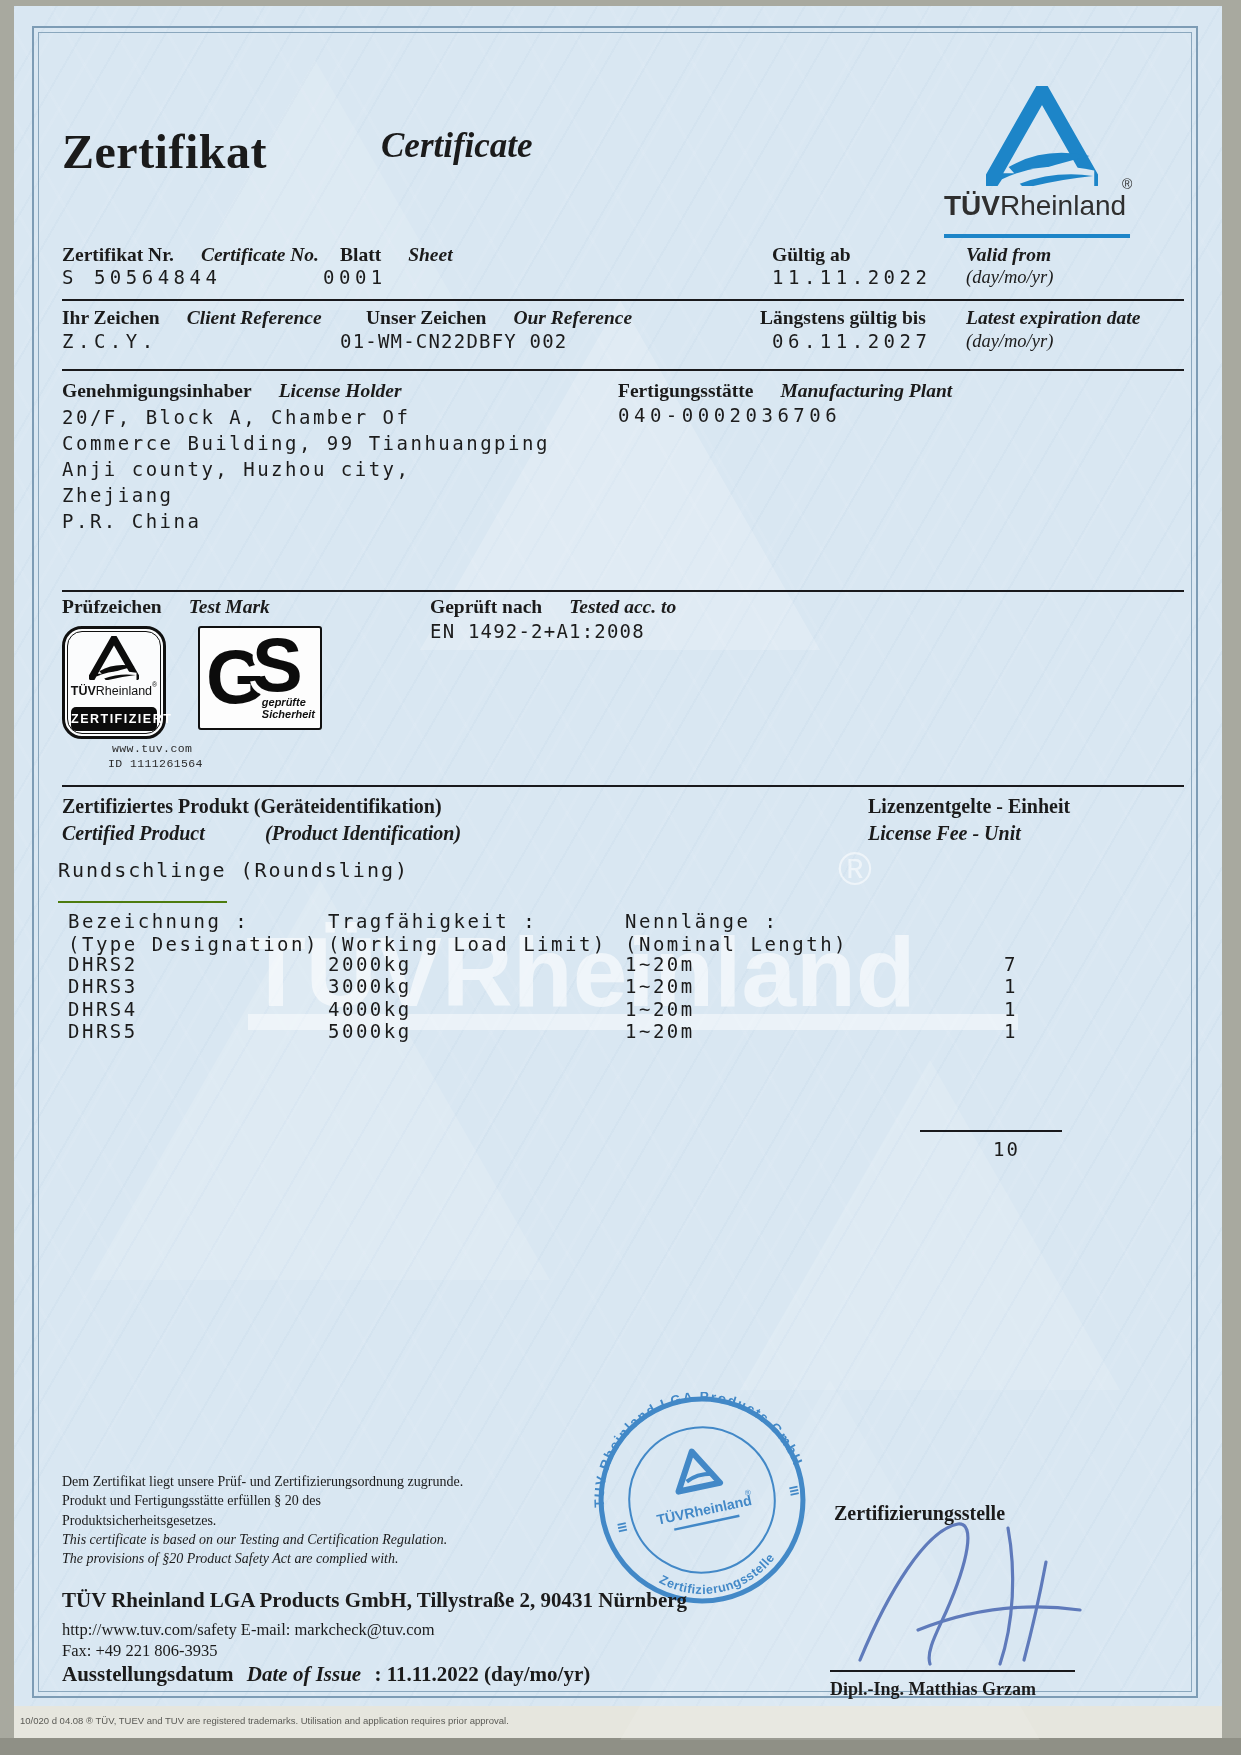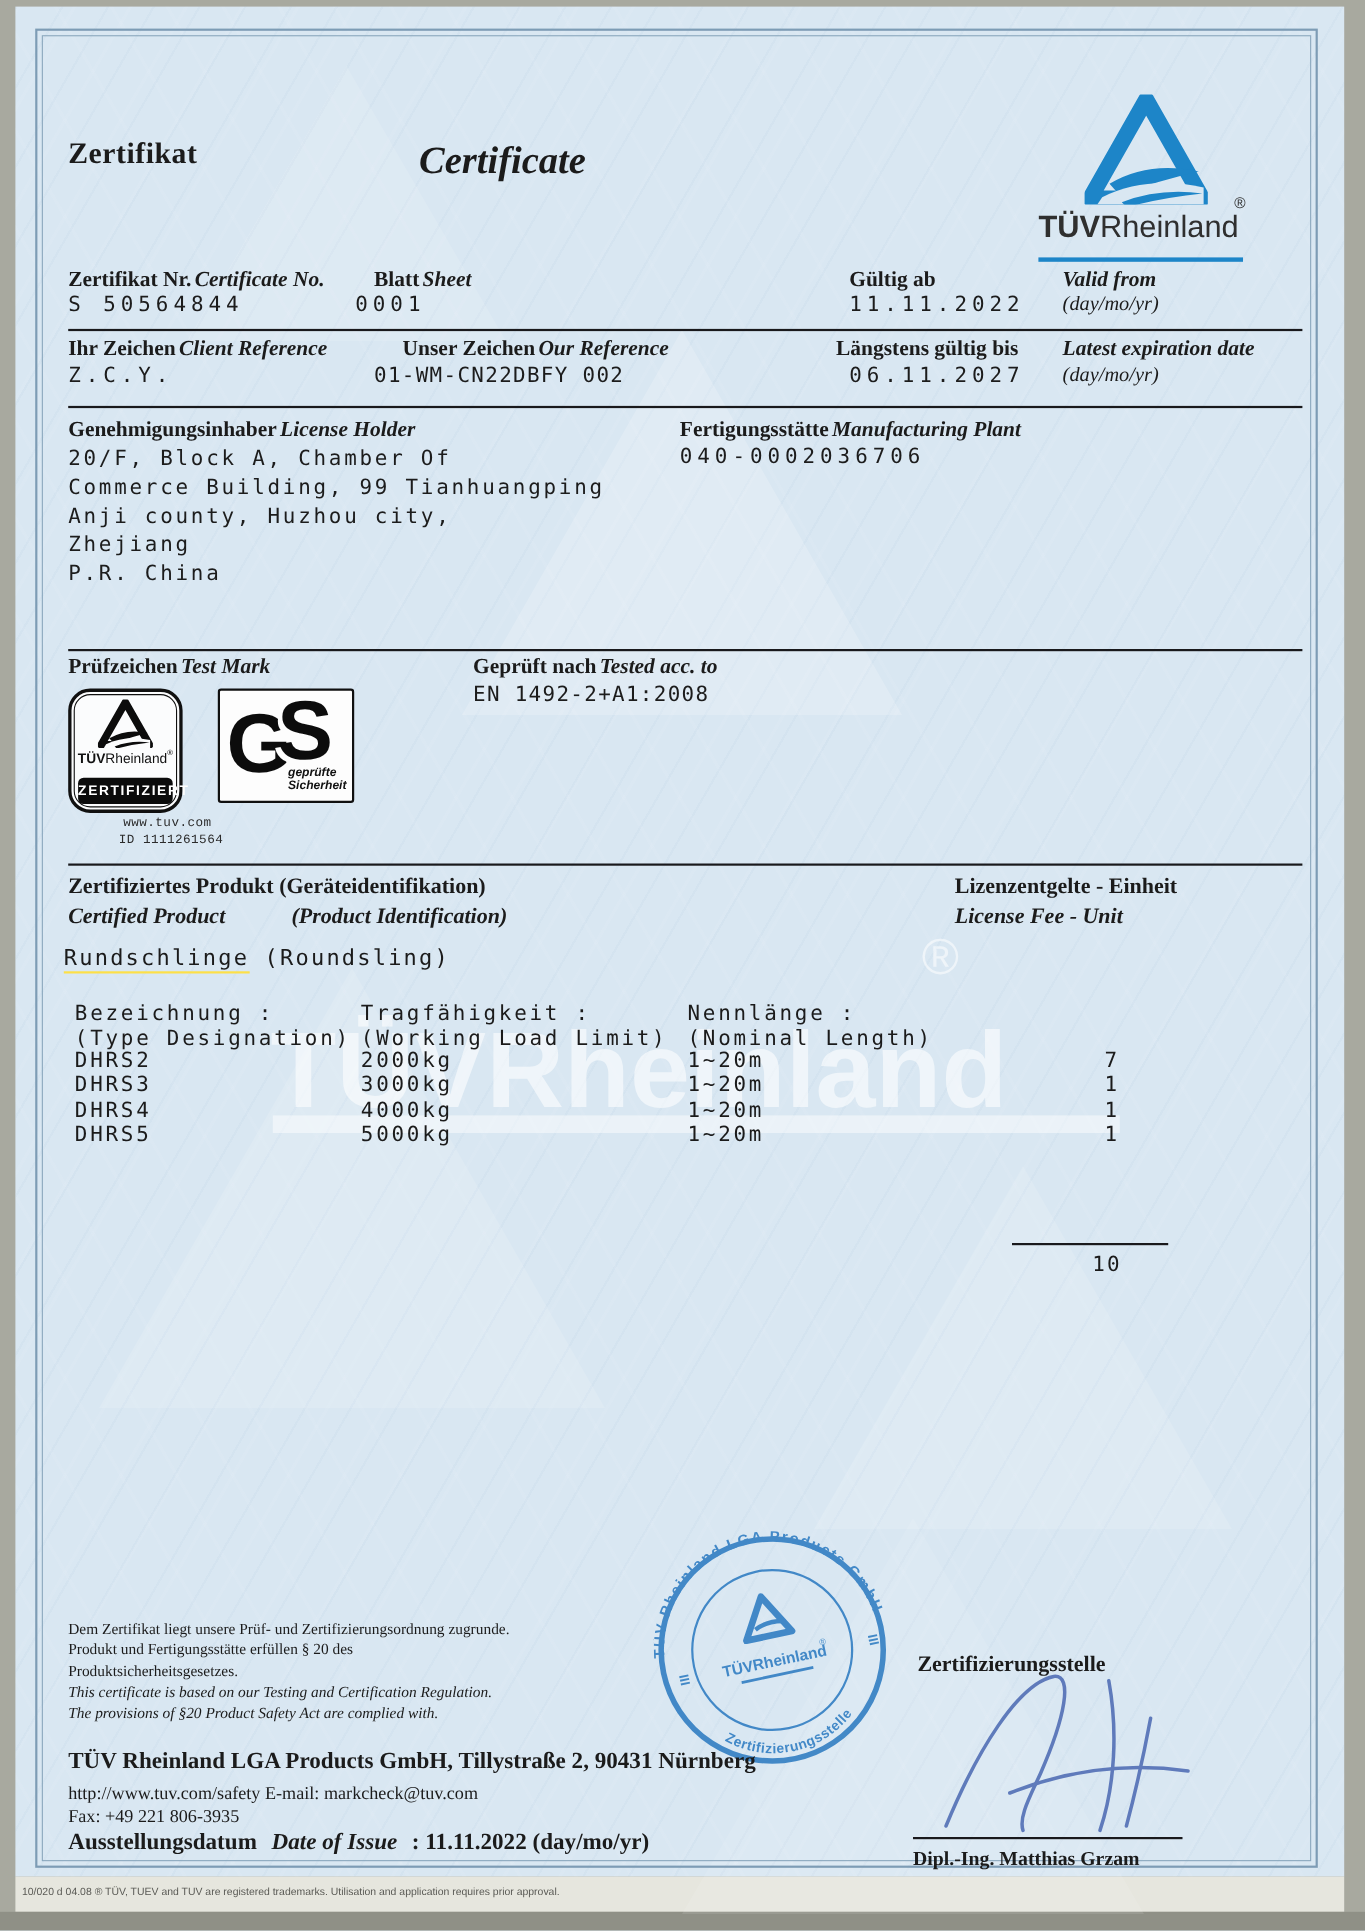--- a/index.html
+++ b/index.html
@@ -15,27 +15,27 @@
   .strip-dark{position:absolute;left:0;top:1738px;width:1241px;height:17px;background:#8f9086}
   .frame{position:absolute;left:32px;top:26px;width:1166px;height:1672px;border:2px solid #7d9cb5;pointer-events:none}
   .frame-inner{position:absolute;left:38px;top:32px;width:1154px;height:1660px;border:1px solid #8aa7bd;pointer-events:none}
   .wm-tri{position:absolute;clip-path:polygon(50% 0,100% 100%,0 100%);background:rgba(255,255,255,.20);pointer-events:none}
   .wm-brand{position:absolute;left:246px;top:916px;font-family:"Liberation Sans",sans-serif;font-weight:bold;
     font-size:98px;letter-spacing:0px;color:rgba(255,255,255,.58);pointer-events:none}
   .wm-reg{position:absolute;left:838px;top:842px;font-family:"Liberation Sans",sans-serif;
     font-size:46px;color:rgba(255,255,255,.55);pointer-events:none}
   .wm-band{position:absolute;left:248px;top:1014px;width:770px;height:16px;background:rgba(255,255,255,.48);pointer-events:none}
   .abs{position:absolute}
-  .title-de{left:62px;top:124px;font-size:27px;font-weight:bold;letter-spacing:.5px}
+  .title-de{left:62px;top:124px;font-size:48px;font-weight:bold;letter-spacing:.5px}
   .title-en{left:381px;top:126px;font-size:35px;font-weight:bold;font-style:italic}
   .logo-brand{left:944px;top:190px;font-family:"Liberation Sans",sans-serif;font-size:28px;color:#2f2f2f}
   .logo-brand b{font-weight:bold}
   .logo-reg{left:1122px;top:176px;font-family:"Liberation Sans",sans-serif;font-size:14px;color:#2f2f2f}
   .logo-rule{left:944px;top:234px;width:186px;height:4px;background:#1d85c8}
-  .lbl{position:absolute;display:flex;gap:3px;font-size:19.5px;font-weight:bold;white-space:nowrap}
+  .lbl{position:absolute;display:flex;gap:27px;font-size:19.5px;font-weight:bold;white-space:nowrap}
   .lbl .en{font-style:italic}
   .val{position:absolute;font-family:"DejaVu Sans Mono",monospace;font-size:19px;letter-spacing:2.5px;color:#1c1c1c;white-space:nowrap}
   .wide{letter-spacing:4.5px}
   .ls1{letter-spacing:1.2px}
   .note{position:absolute;font-size:18.5px;font-style:italic;white-space:nowrap}
   .rule{position:absolute;left:62px;width:1122px;height:2px;background:#19191c}
   .addr{line-height:26px}
   .tmark{left:62px;top:626px;width:104px;height:113px;background:#fbfcfd;border:3px solid #101010;border-radius:20px}
   .tmark-inner{position:absolute;inset:2px;border:1.5px solid #101010;border-radius:15px}
   .tmark svg{display:block;margin:7px auto 0}
@@ -48,21 +48,21 @@
   .tuv-sub{position:absolute;font-family:Liberation Mono, monospace;font-size:11.5px;color:#2b2b2b;letter-spacing:.4px;white-space:nowrap}
   .gsmark{left:198px;top:626px;width:124px;height:104px;background:#fdfdfd;border:2.5px solid #101010;border-radius:3px;overflow:hidden}
   .gs-g,.gs-s{font-family:"Liberation Sans",sans-serif;font-weight:900;font-size:76px;line-height:70px;color:#0c0c0c;position:absolute}
   .gs-g{left:6px;top:14px}
   .gs-s{left:52px;top:2px;text-shadow:-4px 4px 0 #fdfdfd}
   .gs-cap{position:absolute;right:5px;bottom:8px;font-family:"Liberation Sans",sans-serif;font-style:italic;font-weight:bold;
     font-size:11px;line-height:11.5px;color:#111;text-align:left}
   .phead{position:absolute;font-size:20px;font-weight:bold;white-space:nowrap}
   .phead.it{font-style:italic}
   .pname{position:absolute;left:58px;top:858px;font-family:"DejaVu Sans Mono",monospace;font-size:20px;letter-spacing:2px;white-space:nowrap}
-  .pname .u{border-bottom:2px solid #fde047;padding-bottom:1px}
+  .pname .u{border-bottom:2px solid #4d7c0f;padding-bottom:19px}
   .trow{position:absolute;left:0;width:1124px;height:24px}
   .tc{position:absolute;font-family:"DejaVu Sans Mono",monospace;font-size:19px;letter-spacing:2.5px;white-space:nowrap}
   .c1{left:68px}.c2{left:328px}.c3{left:625px}.c4{left:1004px}
   .fee-line{position:absolute;left:920px;top:1130px;width:142px;height:2px;background:#19191c}
   .fee-total{position:absolute;left:993px;top:1138px;font-family:"DejaVu Sans Mono",monospace;font-size:19px;letter-spacing:2px}
   .legal{position:absolute;left:62px;top:1472px;font-size:14px;line-height:19.3px;white-space:nowrap}
   .legal .it{font-style:italic}
   .certbody{position:absolute;left:834px;top:1502px;font-size:20px;font-weight:bold}
   .company{position:absolute;left:62px;top:1588px;font-size:21px;font-weight:bold;white-space:nowrap}
   .webline{position:absolute;left:62px;top:1620px;font-size:16.5px;white-space:nowrap}

